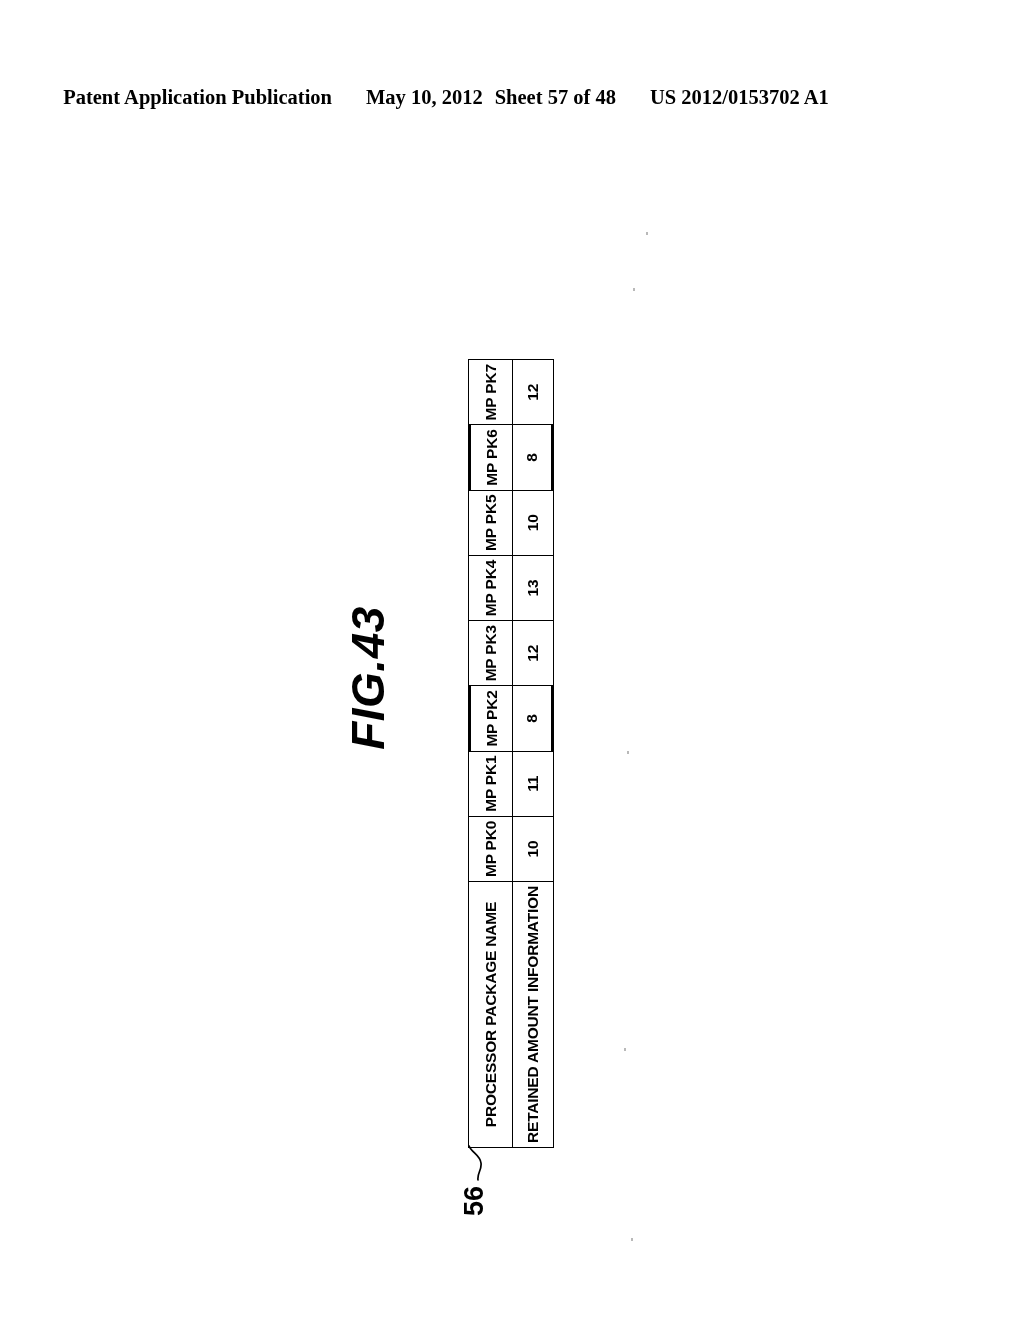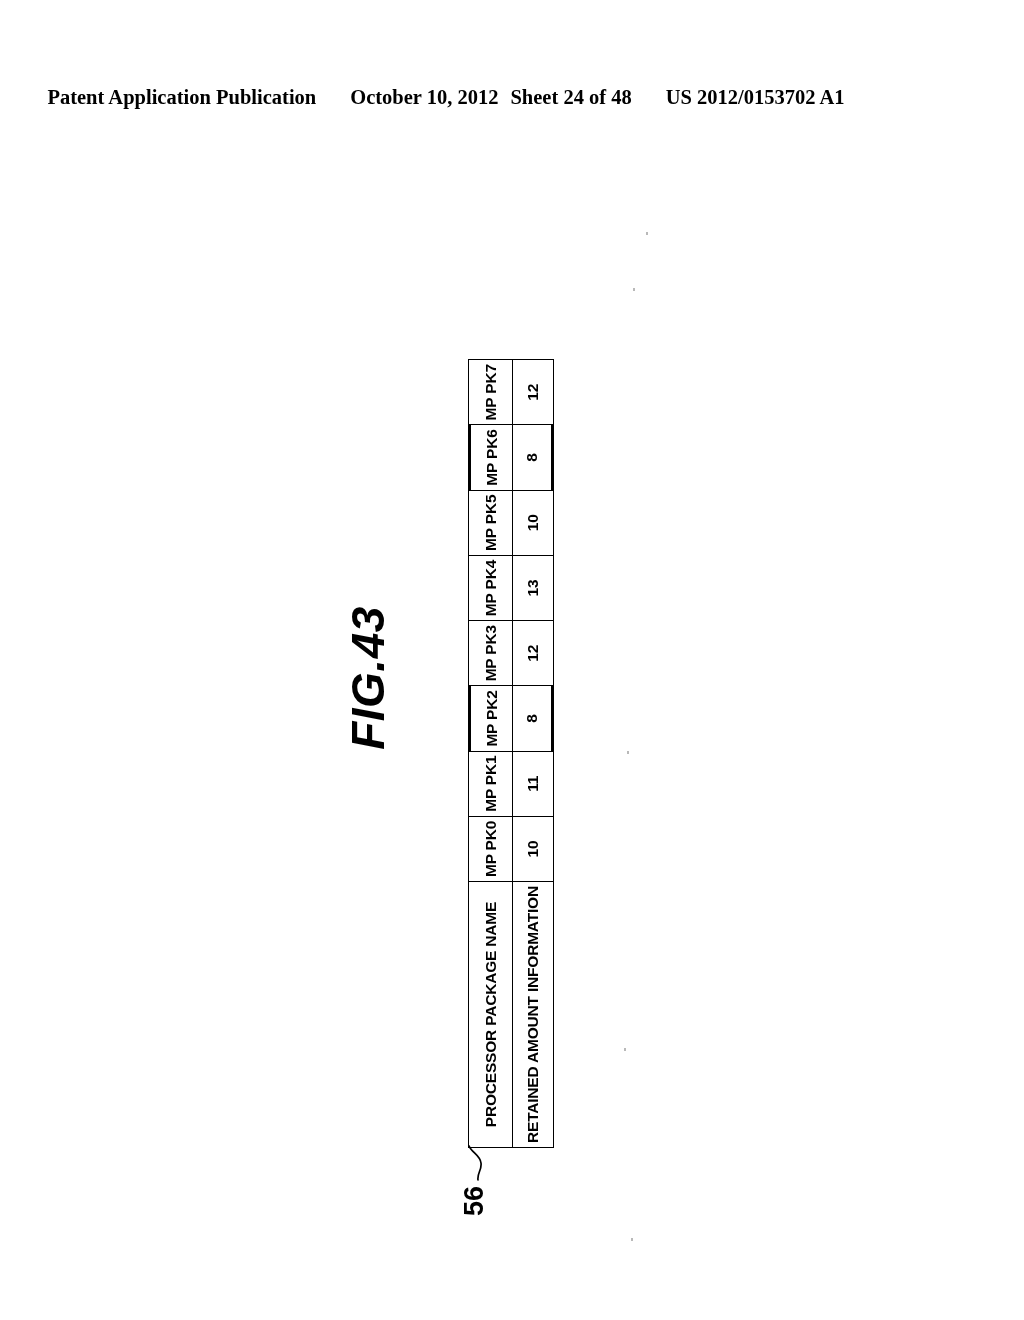--- a/index.html
+++ b/index.html
@@ -148,23 +148,23 @@
     width: 2px;
     height: 3px;
   }
 </style>
 </head>
 <body>
 
 <div id="page-header">
   <span class="hdr-seg">Patent Application Publication</span>
   <span class="gap-lg"></span>
-  <span class="hdr-seg">October 10, 2012</span>
+  <span class="hdr-seg">May 10, 2012</span>
   <span class="gap-sm"></span>
-  <span class="hdr-seg">Sheet 24 of 48</span>
+  <span class="hdr-seg">Sheet 57 of 48</span>
   <span class="gap-lg"></span>
   <span class="hdr-seg">US 2012/0153702 A1</span>
 </div>
 
 <div id="figure-area">
 
   <div id="fig-title">FIG.43</div>
 
   <div id="table-rot">
     <table class="fig-table">

